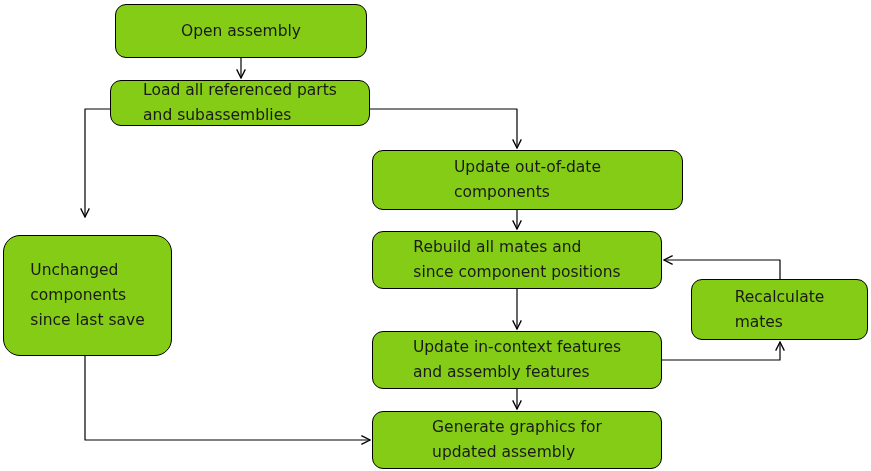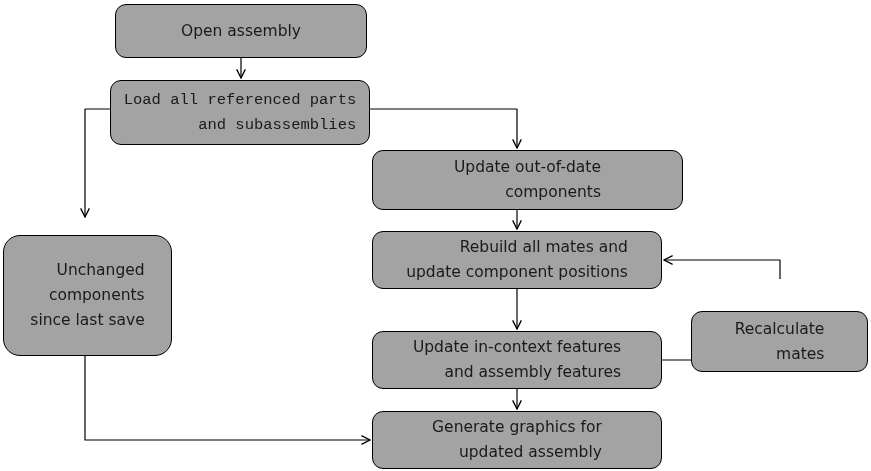--- a/index.html
+++ b/index.html
@@ -25,27 +25,27 @@
   .edges-svg polyline {
     fill: none;
     stroke: #000000;
     stroke-width: 1.2;
     stroke-linejoin: round;
     stroke-linecap: butt;
   }
   .node {
     position: absolute;
     box-sizing: border-box;
-    background: #a3a3a3;
+    background: #84cc16;
     border: 1.4px solid #000000;
     border-radius: 11px;
     display: flex;
     align-items: center;
     justify-content: center;
-    text-align: right;
+    text-align: left;
     color: #1a1a1a;
     font-size: 15.5px;
     line-height: 25px;
   }
   .node span {
     white-space: pre-line;
   }
   .node.big-radius {
     border-radius: 17px;
   }
@@ -69,42 +69,42 @@
     <polyline points="517,389 517,409" marker-end="url(#arrow)"></polyline>
     <polyline points="85,340 85,440 370,440" marker-end="url(#arrow)"></polyline>
     <polyline points="662,360 780,360 780,342" marker-end="url(#arrow)"></polyline>
     <polyline points="780,279 780,260 664,260" marker-end="url(#arrow)"></polyline>
   </svg>
 
   <div class="node" style="left:115px; top:4px; width:252px; height:54px;">
     <span>Open assembly</span>
   </div>
 
-  <div class="node" style="left:110px; top:80px; width:260px; height:65px;font-family:Liberation Mono, monospace;">
+  <div class="node" style="left:110px; top:80px; width:260px; height:46px;">
     <span>Load all referenced parts
 and subassemblies</span>
   </div>
 
   <div class="node" style="left:372px; top:150px; width:311px; height:60px;">
     <span>Update out-of-date
 components</span>
   </div>
 
   <div class="node" style="left:372px; top:231px; width:290px; height:58px;">
     <span>Rebuild all mates and
-update component positions</span>
+since component positions</span>
   </div>
 
   <div class="node big-radius" style="left:3px; top:235px; width:169px; height:121px;">
     <span>Unchanged
 components
 since last save</span>
   </div>
 
-  <div class="node" style="left:691px; top:279px; width:177px; height:61px;margin-top:32px;">
+  <div class="node" style="left:691px; top:279px; width:177px; height:61px;">
     <span>Recalculate
 mates</span>
   </div>
 
   <div class="node" style="left:372px; top:411px; width:290px; height:58px;">
     <span>Generate graphics for
 updated assembly</span>
   </div>
 
   <div class="node" style="left:372px; top:331px; width:290px; height:58px;">

